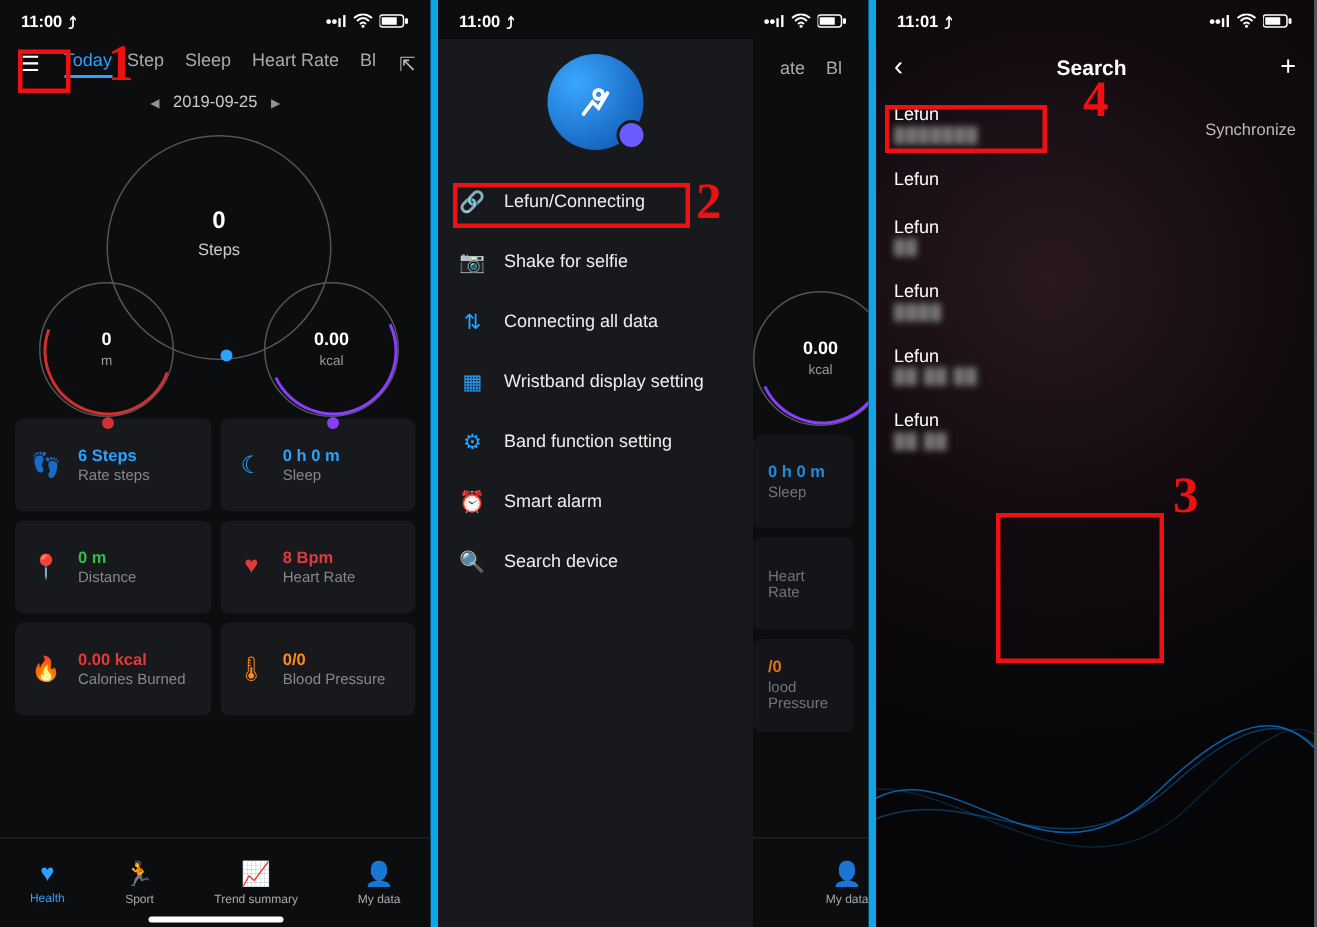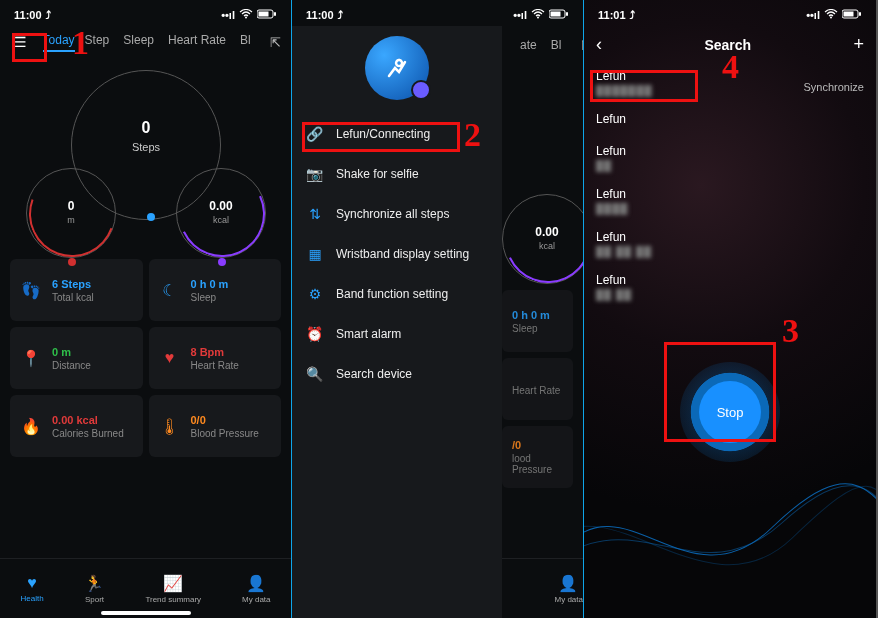--- a/index.html
+++ b/index.html
@@ -1,18 +1,18 @@
 <!DOCTYPE html>
 <html><head>
 <meta charset="utf-8">
 <style>
   *{box-sizing:border-box;margin:0;padding:0;font-family:-apple-system,Helvetica,Arial,sans-serif;-webkit-font-smoothing:antialiased}
   body{background:#555;width:878px;height:618px;overflow:hidden}
   .row{display:flex;gap:0;width:878px;height:618px}
-  .phone{position:relative;width:292px;height:618px;background:#0b0d0f;color:#ddd;overflow:hidden;border-right:1px solid #0ea5e9}
+  .phone{position:relative;width:292px;height:618px;background:#0b0d0f;color:#ddd;overflow:hidden;border-right:5px solid #0ea5e9}
   .phone:last-child{border-right:none}
   .statusbar{display:flex;justify-content:space-between;align-items:center;padding:4px 14px 0 14px;height:26px;font-size:11px;font-weight:700;color:#fff}
   .sb-left{display:flex;align-items:center;gap:4px}
   .sb-right{display:flex;align-items:center;gap:4px}
 
   
   .p1-top{display:flex;align-items:center;gap:12px;padding:6px 10px;font-size:12px;color:#bbb}
   .menu-icon{display:inline-block;color:#fff;font-size:14px;padding:2px 4px}
   .tabs{display:flex;gap:14px;align-items:flex-start;font-size:12px}
   .tab{color:#aaa}
@@ -120,20 +120,25 @@
       <div class="tabs">
         <span class="tab active">Today</span>
         <span class="tab" style="margin-left:-4px">Step</span>
         <span class="tab">Sleep</span>
         <span class="tab">Heart Rate</span>
         <span class="tab">Bl</span>
       </div>
       <span class="share">⇱</span>
     </div>
 
+    <div class="date-row">
+      <span style="font-size:8px;opacity:.7;margin-right:6px">◀</span>
+      <span>2019-09-25</span>
+      <span style="font-size:8px;opacity:.7;margin-left:6px">▶</span>
+    </div>
 
     <div class="rings">
       <div class="ring big">
         <div class="val v1">0</div>
         <div class="val v2">Steps</div>
       </div>
       <div class="ring left">
         <div class="arc red"></div>
         <div class="val v1">0</div>
         <div class="val v2">m</div>
@@ -146,21 +151,21 @@
       <div class="dot blue"></div>
       <div class="dot red"></div>
       <div class="dot purple"></div>
     </div>
 
     <div class="cards" id="p1cards">
         <div class="card">
           <span class="ic c-blue">👣</span>
           <div class="txt">
             <span class="val c-blue">6 Steps</span>
-            <span class="lab">Total kcal</span>
+            <span class="lab">Rate steps</span>
           </div>
         </div>
         <div class="card">
           <span class="ic c-teal">☾</span>
           <div class="txt">
             <span class="val c-teal">0 h 0 m</span>
             <span class="lab">Sleep</span>
           </div>
         </div>
         <div class="card">
@@ -292,21 +297,21 @@
           <div class="ditem">
             <span class="di">🔗</span>
             <span>Lefun/Connecting</span>
           </div>
           <div class="ditem">
             <span class="di">📷</span>
             <span>Shake for selfie</span>
           </div>
           <div class="ditem">
             <span class="di">⇅</span>
-            <span>Synchronize all steps</span>
+            <span>Connecting all data</span>
           </div>
           <div class="ditem">
             <span class="di">▦</span>
             <span>Wristband display setting</span>
           </div>
           <div class="ditem">
             <span class="di">⚙</span>
             <span>Band function setting</span>
           </div>
           <div class="ditem">
@@ -373,27 +378,20 @@
         <div class="dev">
           <div class="dn">Lefun</div>
           <div class="dd blur">██ ██ ██</div>
         </div>
         <div class="dev">
           <div class="dn">Lefun</div>
           <div class="dd blur">██ ██</div>
         </div>
       </div>
 
-    <div class="stopwrap">
-      <div class="stopouter">
-        <div class="stopinner">
-          <span>Stop</span>
-        </div>
-      </div>
-    </div>
 
     <div class="wave">
       <svg viewBox="0 0 320 120" preserveAspectRatio="none">
         <path d="M0 80 C 60 10, 120 140, 200 60 S 300 20, 340 90" stroke="#0b69b8" stroke-width="1" fill="none" opacity="0.9"></path>
         <path d="M-10 95 C 70 30, 130 130, 210 55 S 310 30, 340 100" stroke="#0b69b8" stroke-width="1" fill="none" opacity="0.5"></path>
         <path d="M-10 70 C 50 20, 140 150, 220 70 S 300 10, 340 80" stroke="#0b69b8" stroke-width="1" fill="none" opacity="0.3"></path>
       </svg>
     </div>
 
     <div class="redbox" style="left:6px;top:70px;width:108px;height:32px"></div>

